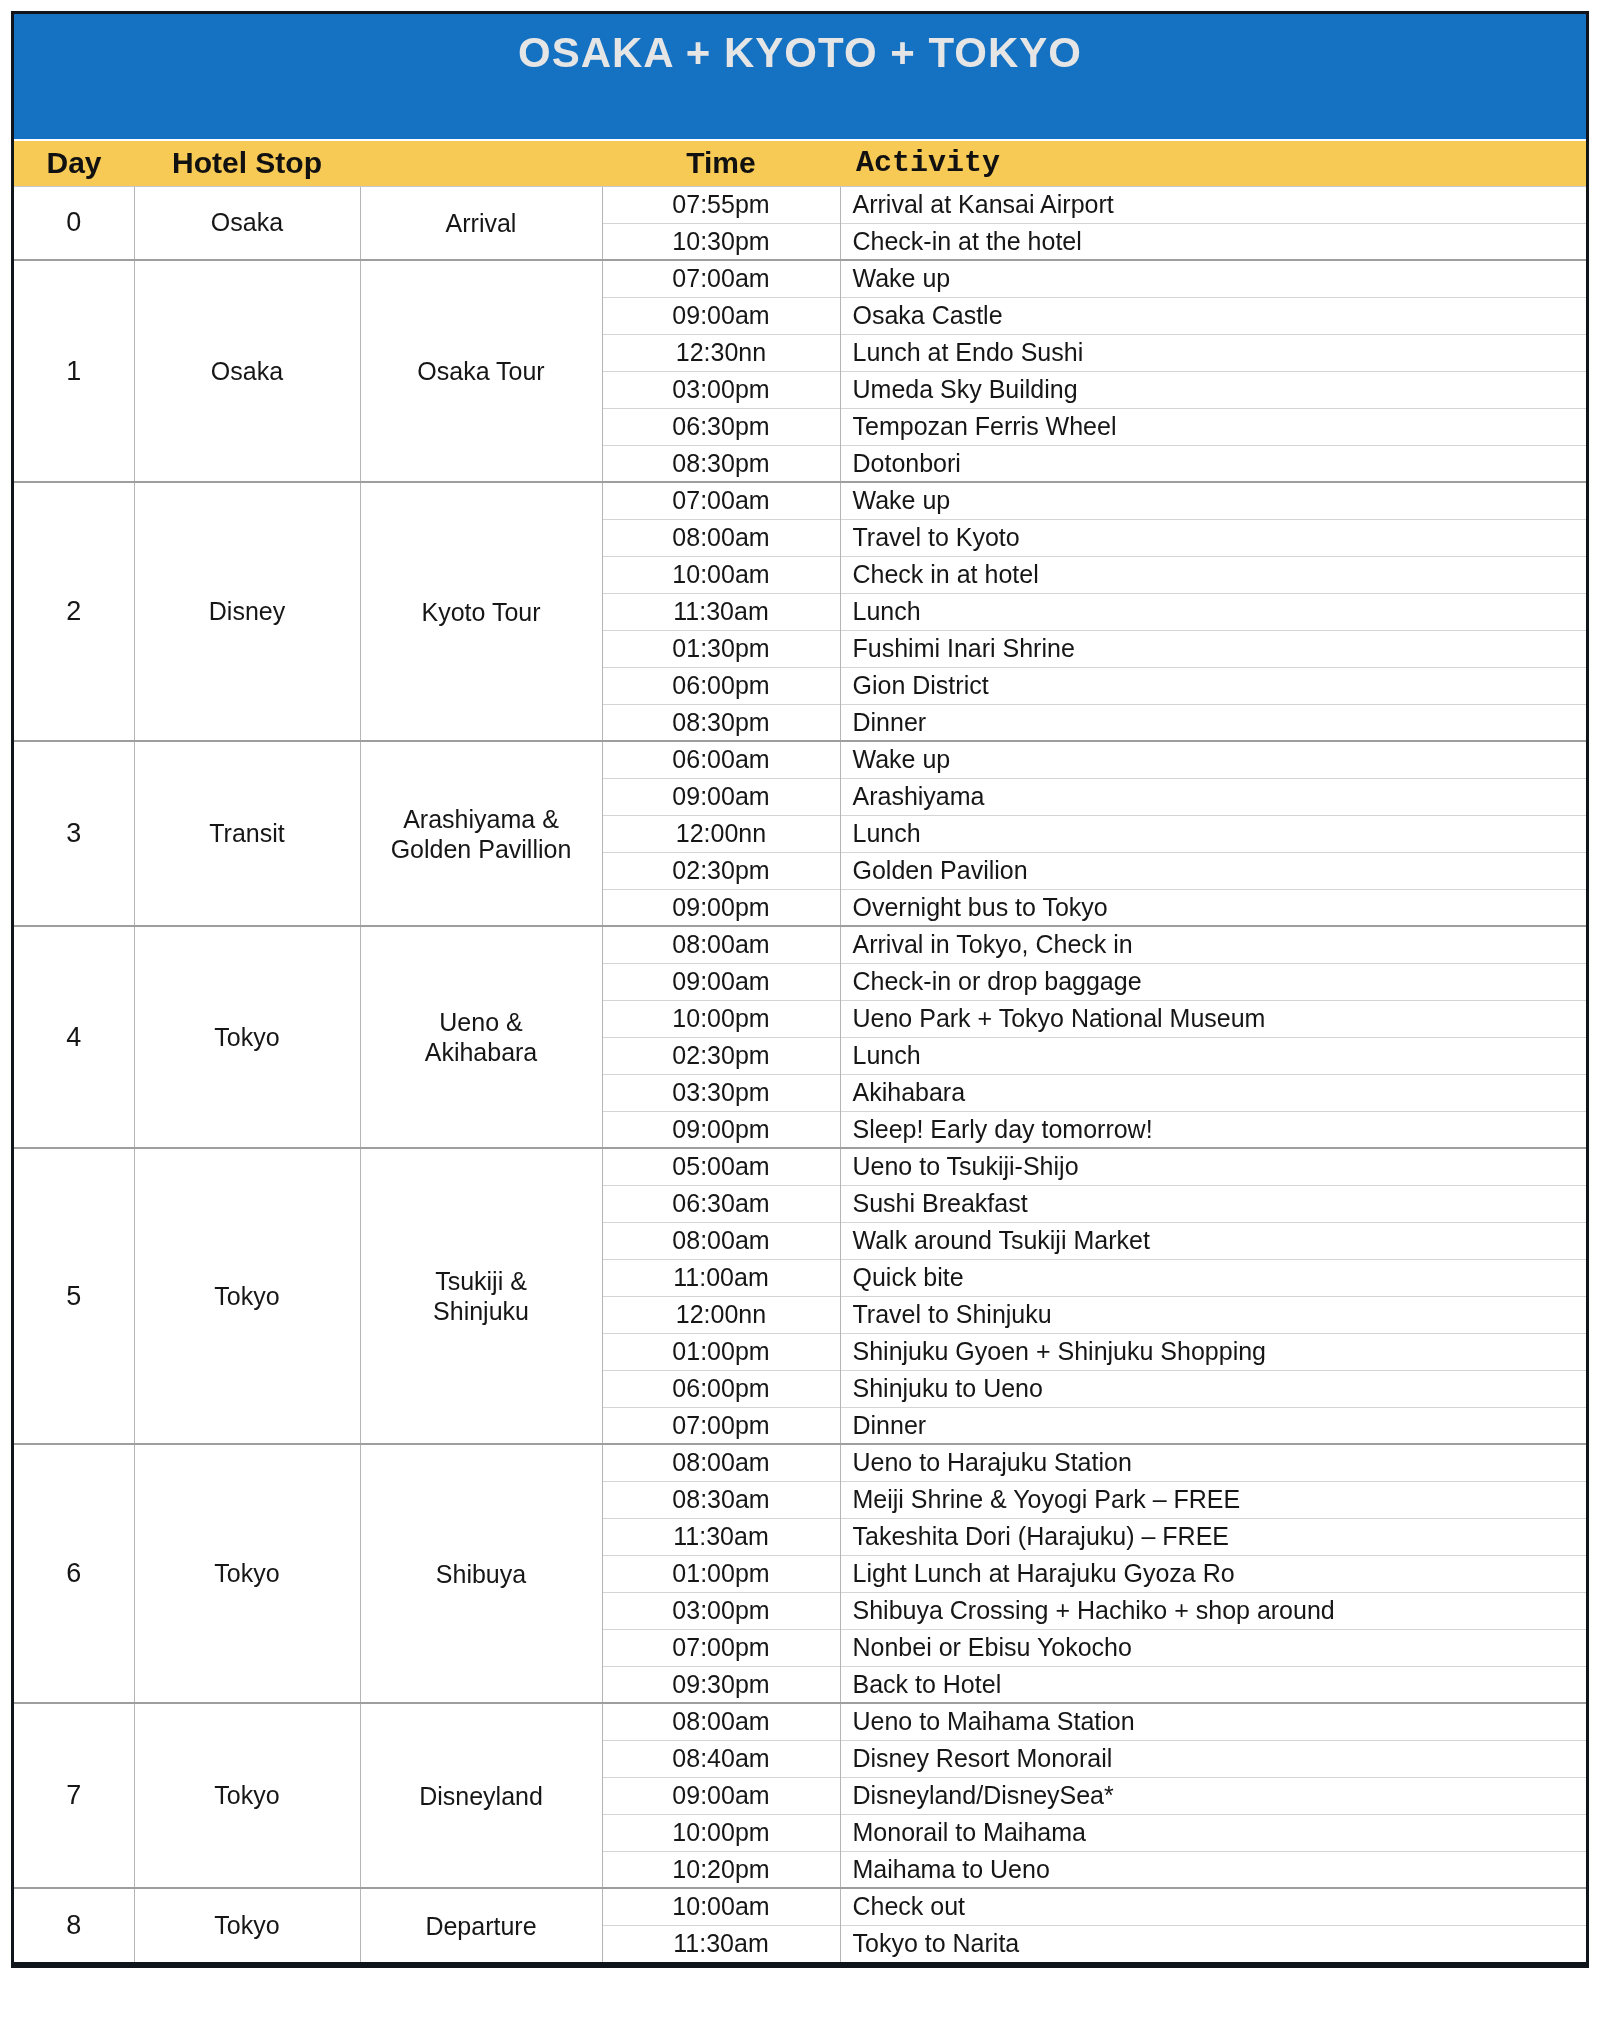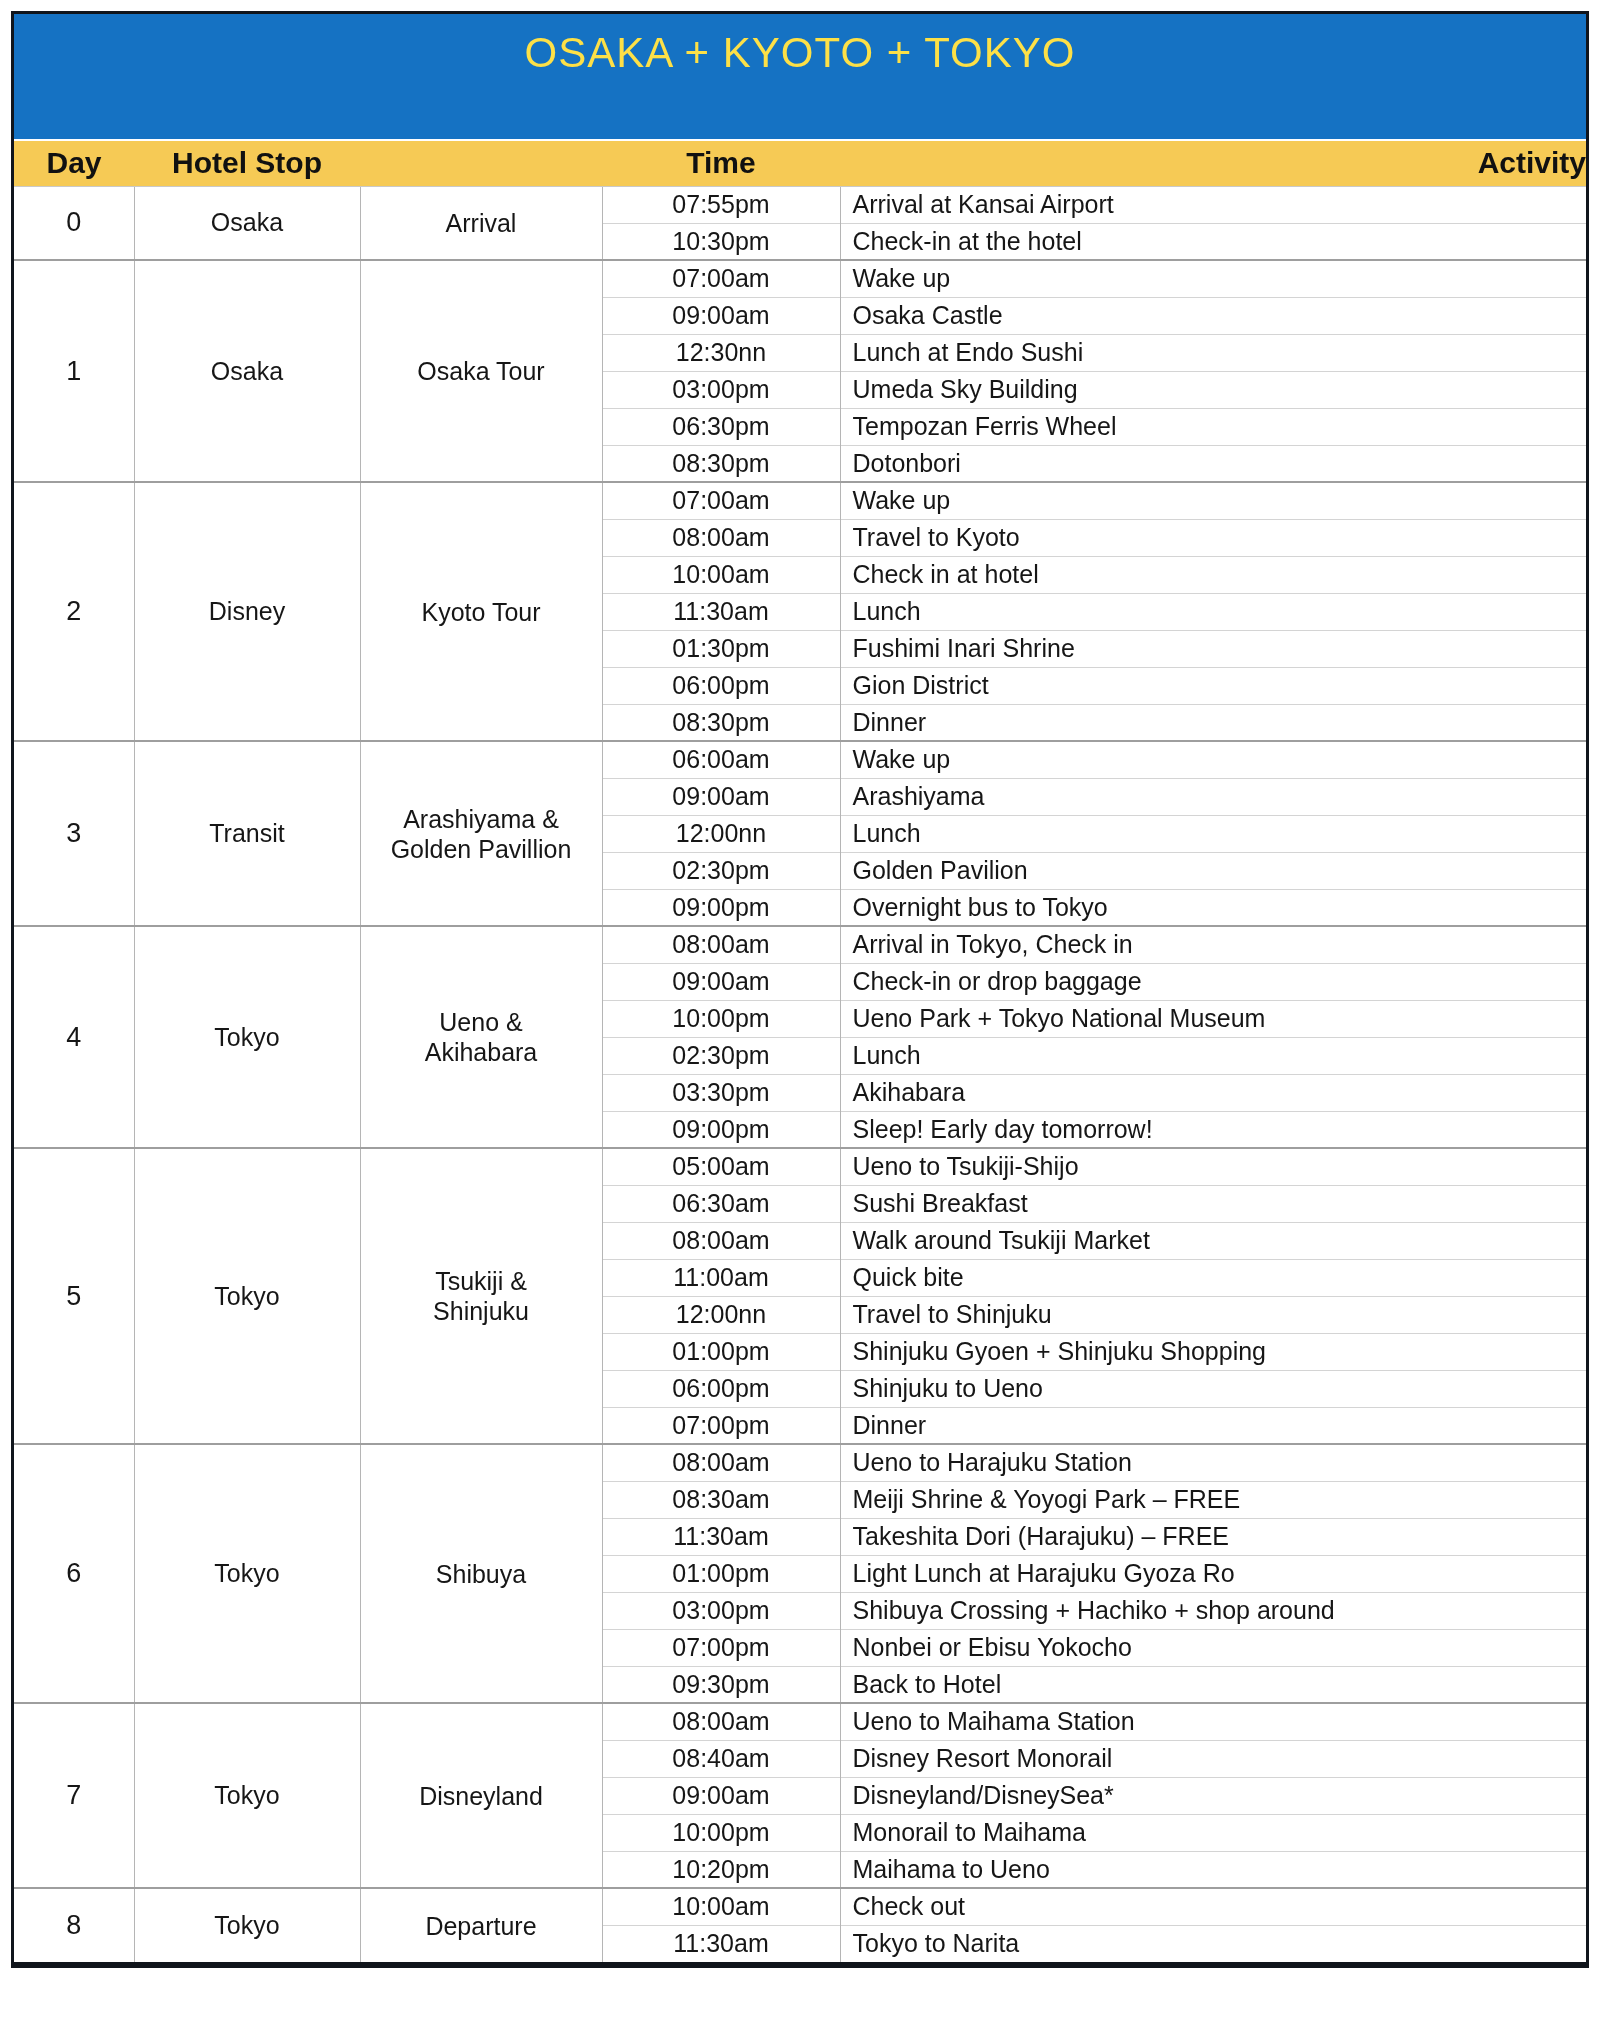--- a/index.html
+++ b/index.html
@@ -27,23 +27,23 @@
     background:#ffffff;
   }
   .sheet-header{
     background:var(--blue);
     height:127px;
     text-align:center;
     padding-top:13px;
     border-bottom:2px solid #ffffff;
   }
   .page-title{
-    color:#fde047;
+    color:#e5e5e5;
     font-size:42px;
-    font-weight:normal;
+    font-weight:bold;
     line-height:52px;
     letter-spacing:1px;
   }
   .page-subtitle{
     color:var(--subtitle);
     font-size:40px;
     font-weight:bold;
     line-height:54px;
   }
   table.itinerary{
@@ -59,21 +59,21 @@
     background:var(--yellow);
     height:45px;
     font-size:30px;
     font-weight:bold;
     color:#111111;
     border:none;
     border-bottom:1px solid #c9c9c9;
     text-align:center;
     padding:0;
   }
-  thead th.h-activity{text-align:right;padding-left:16px;}
+  thead th.h-activity{text-align:left;padding-left:16px;font-family:Liberation Mono, monospace;}
   td{
     height:37px;
     padding:1px 6px;
     font-size:25px;
     color:var(--ink);
     border-left:1px solid var(--colline);
     vertical-align:middle;
     overflow:hidden;
     white-space:nowrap;
   }

